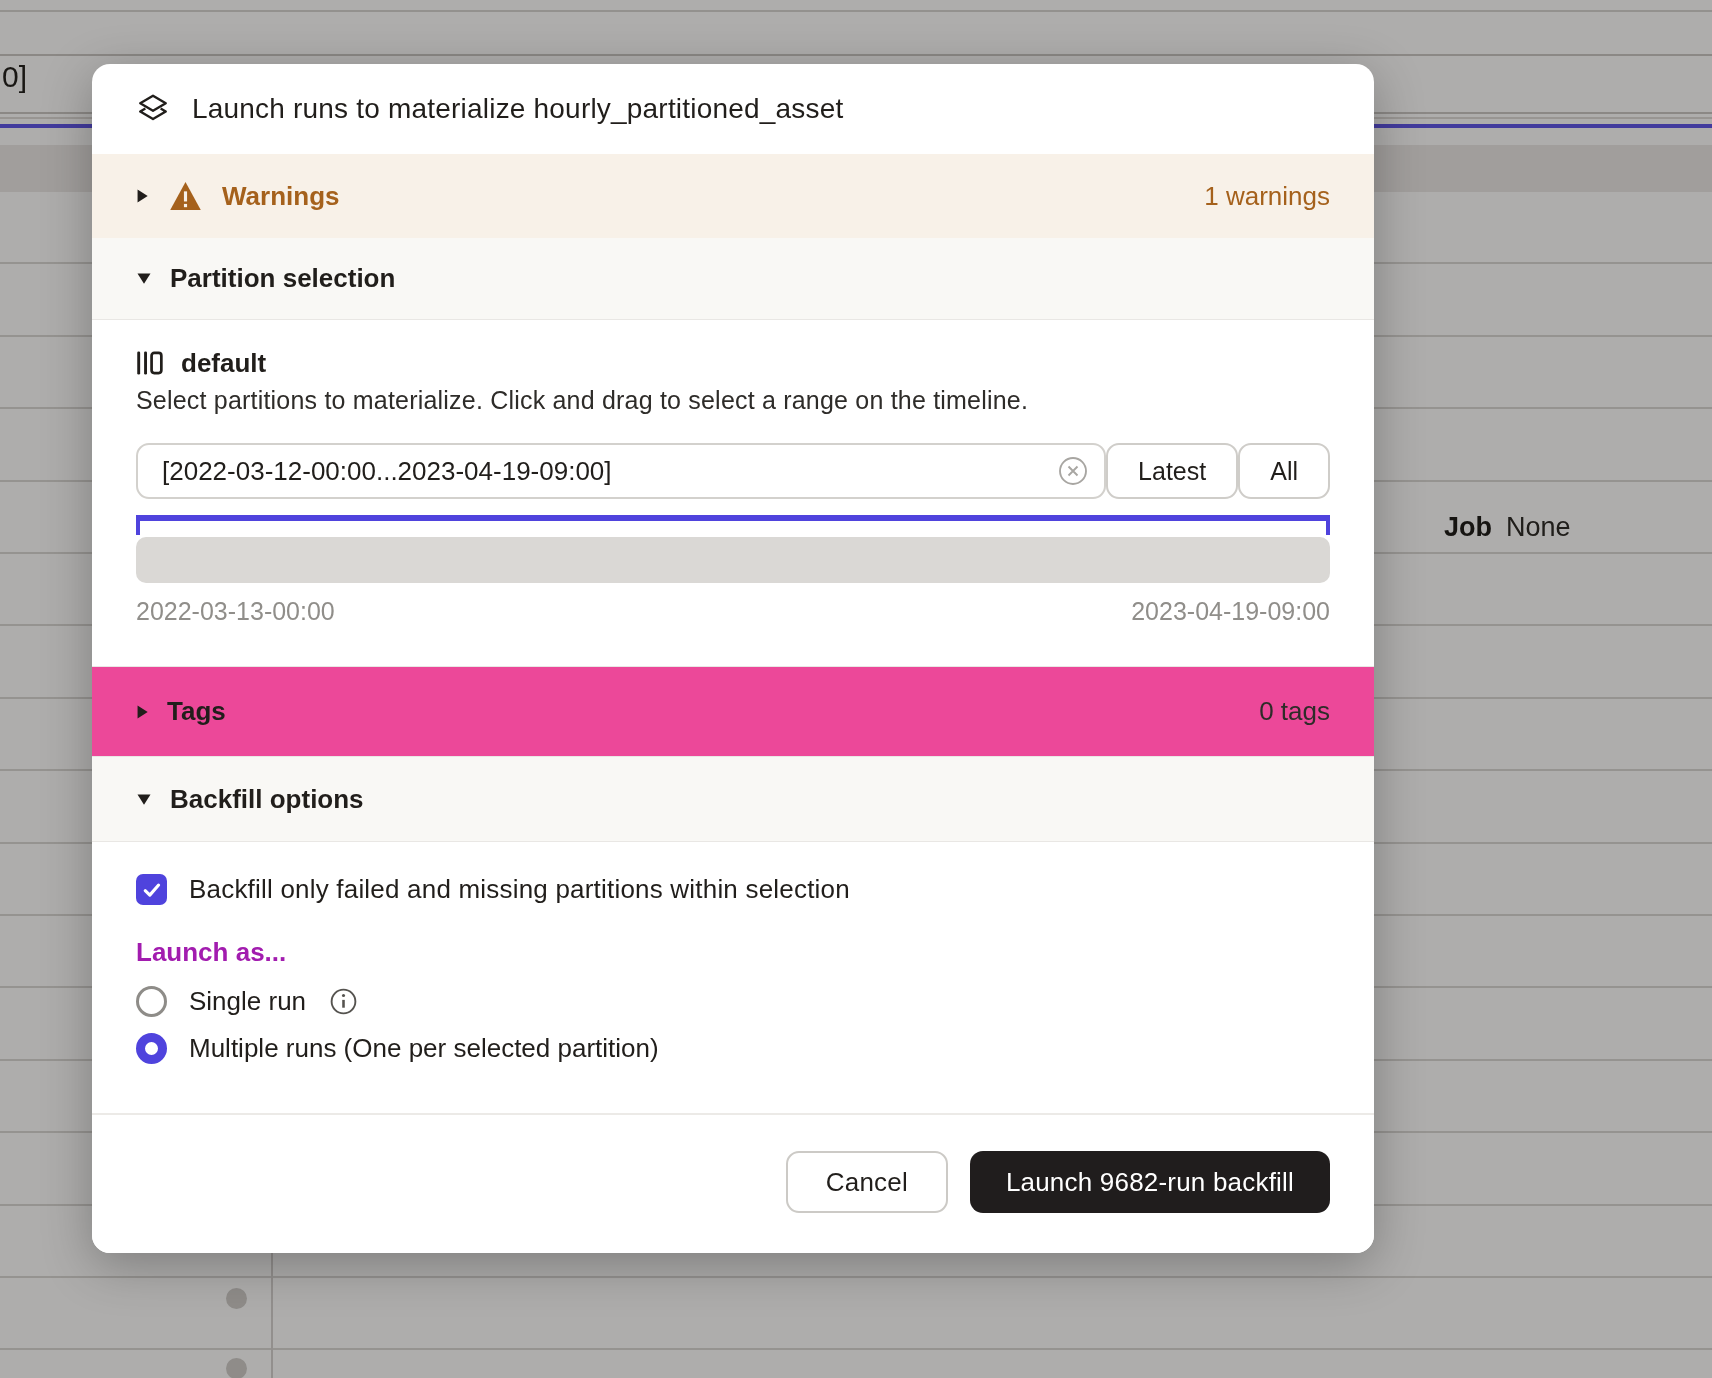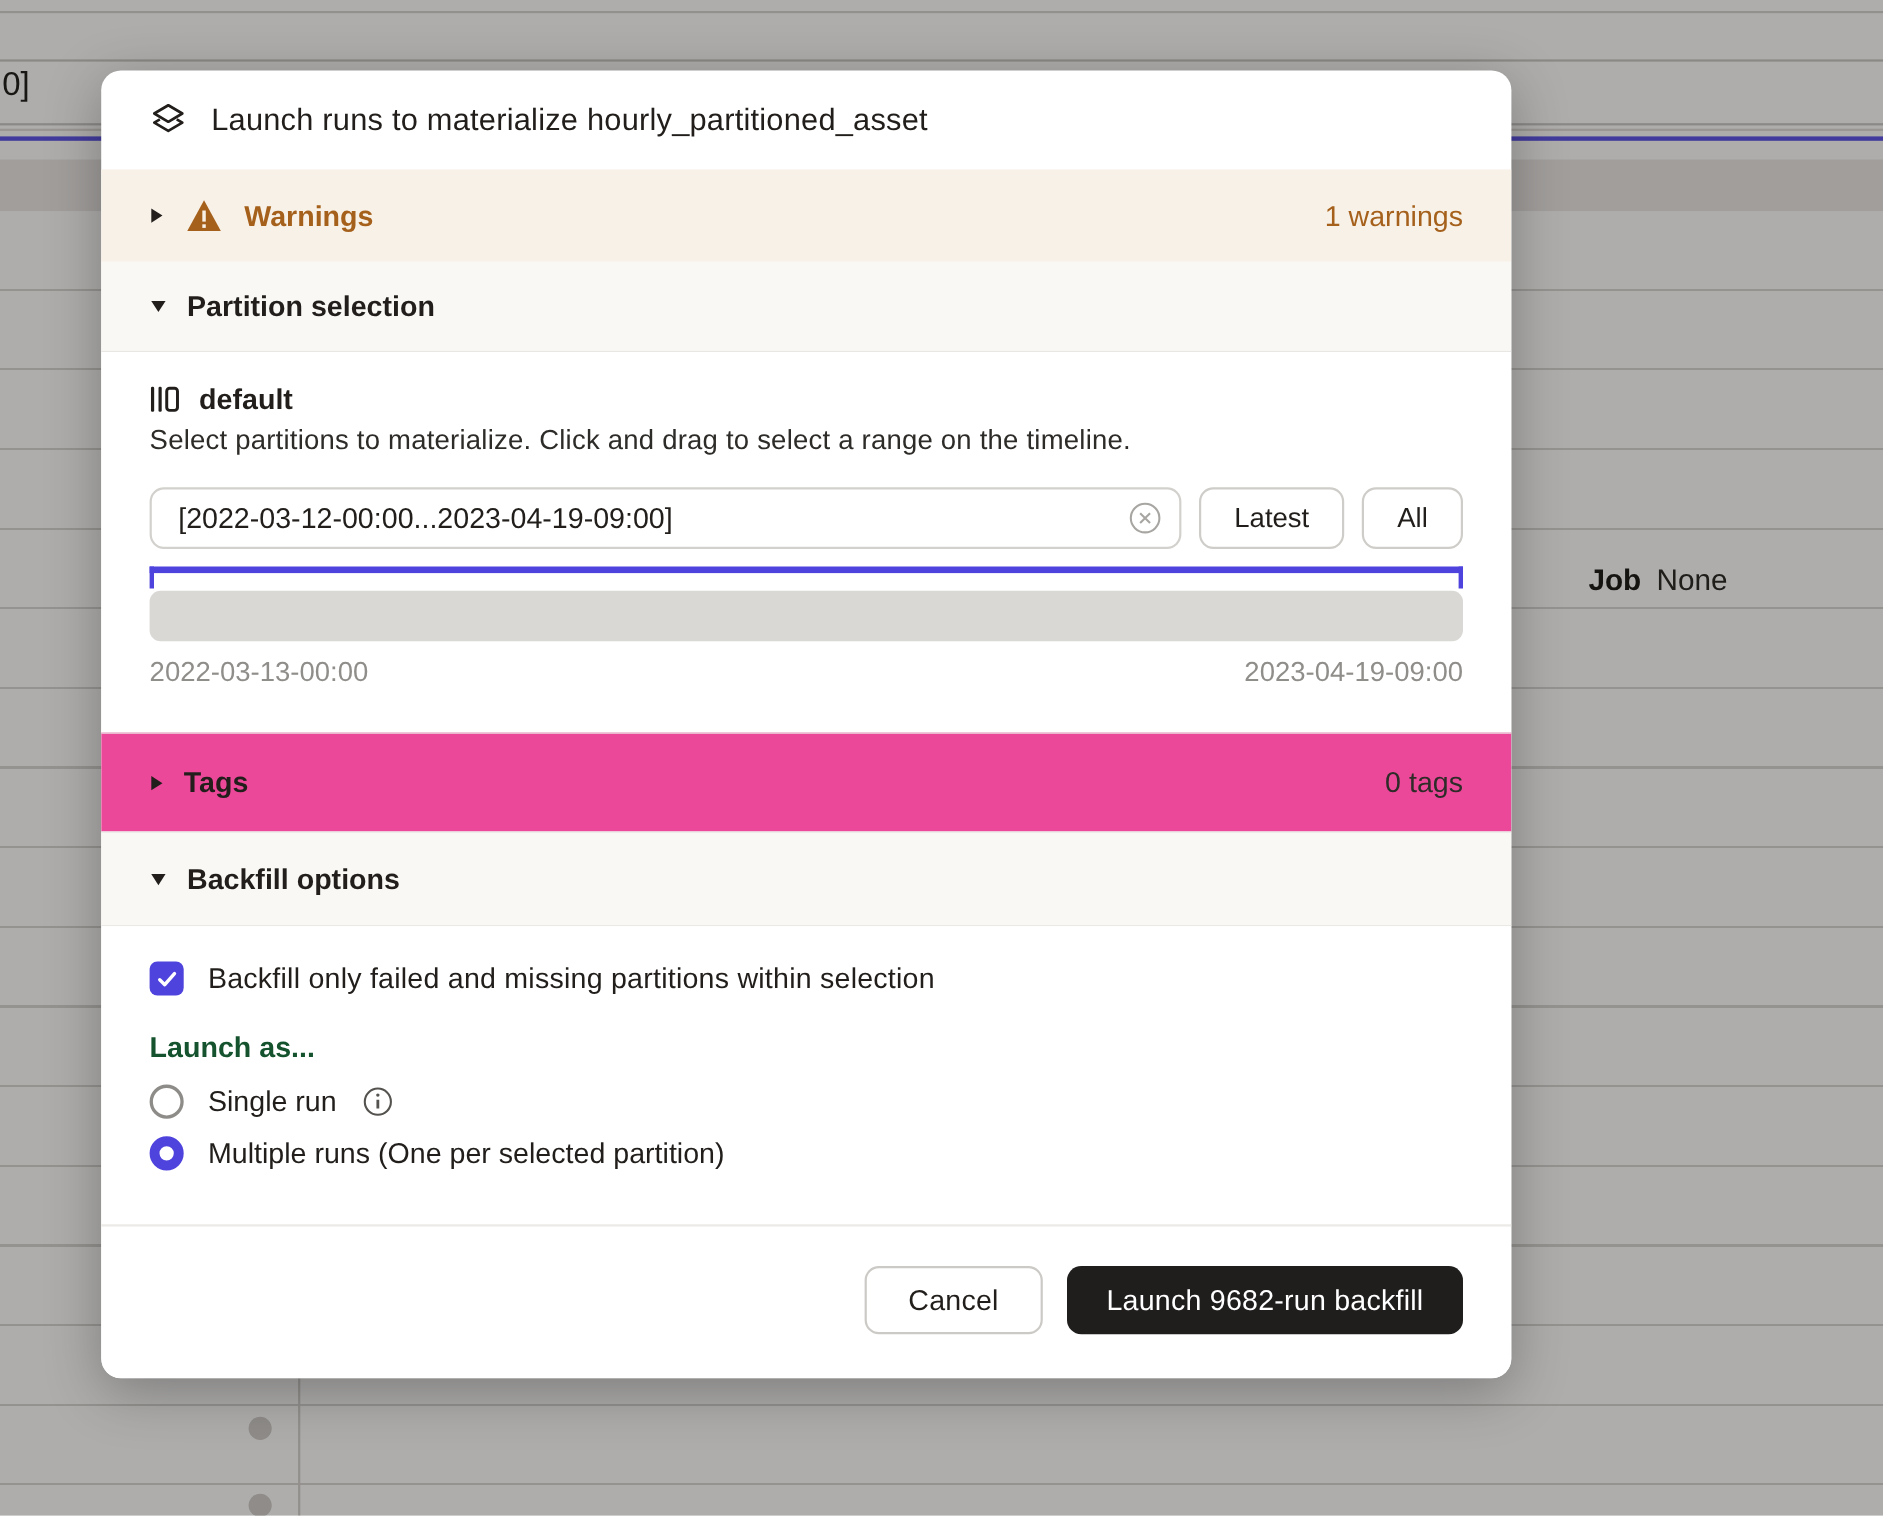--- a/index.html
+++ b/index.html
@@ -61,21 +61,21 @@
   }
   .section-header.partition { height: 82px; }
   .section-header.backfill { height: 86px; border-top: 1px solid #E9E7E4; }
   .section-title { font-size: 26px; font-weight: 700; color: #211E1B; margin-left: 18px; }
 
   .partition-content { flex: 0 0 auto; padding: 26px 44px 40px 44px; background: #ffffff; }
   .asset-row { display: flex; align-items: center; gap: 18px; height: 34px; margin-bottom: 6px; }
   .asset-name { font-size: 26px; font-weight: 700; color: #211E1B; }
   .partition-desc { font-size: 25px; color: #2E2C29; margin-bottom: 28px; letter-spacing: 0.2px; }
 
-  .controls-row { display: flex; gap: 16px; height: 56px; }
+  .controls-row { display: flex; gap: 0; height: 56px; }
   .range-input-wrap { position: relative; flex: 1 1 auto; }
   .range-input {
     width: 100%; height: 56px; border: 2px solid #D3D1CD; border-radius: 13px;
     font-family: "Liberation Sans", sans-serif; font-size: 26px; color: #211E1B;
     padding: 0 70px 0 24px; background: #ffffff; outline: none;
   }
   .clear-btn {
     position: absolute; right: 18px; top: 13px; width: 30px; height: 30px;
     border: none; background: transparent; cursor: pointer; padding: 0; display: flex;
   }
@@ -102,21 +102,21 @@
   .tags-label { font-size: 26px; font-weight: 700; color: #211E1B; margin-left: 18px; }
   .tags-count { margin-left: auto; font-size: 26px; color: #2E2C29; }
 
   .backfill-content { flex: 1 1 auto; padding: 32px 44px 30px 44px; background: #ffffff; }
   .check-row { display: flex; align-items: center; gap: 22px; }
   .checkbox {
     width: 31px; height: 31px; border-radius: 7px; background: #4F43DD;
     display: flex; align-items: center; justify-content: center; cursor: pointer; flex: 0 0 auto;
   }
   .check-label { font-size: 26px; color: #211E1B; letter-spacing: 0.2px; }
-  .launch-as { font-size: 26px; font-weight: 700; color: #14532d; margin-top: 32px; margin-bottom: 18px; }
+  .launch-as { font-size: 26px; font-weight: 700; color: #a21caf; margin-top: 32px; margin-bottom: 18px; }
   .radio-row { display: flex; align-items: center; gap: 22px; margin-bottom: 16px; }
   .radio { width: 31px; height: 31px; border-radius: 50%; background: #ffffff; flex: 0 0 auto; cursor: pointer; }
   .radio.unselected { border: 3px solid #8E8C88; }
   .radio.selected { border: 9.5px solid #4F43DD; }
   .radio-label { font-size: 26px; color: #211E1B; }
   .info-btn { display: inline-flex; margin-left: 2px; background: none; border: none; padding: 0; cursor: pointer; }
 
   .dlg-footer {
     flex: 0 0 auto; border-top: 2px solid #ECEAE7; padding: 36px 44px 40px 44px;
     display: flex; justify-content: flex-end; gap: 22px; background: #ffffff;

